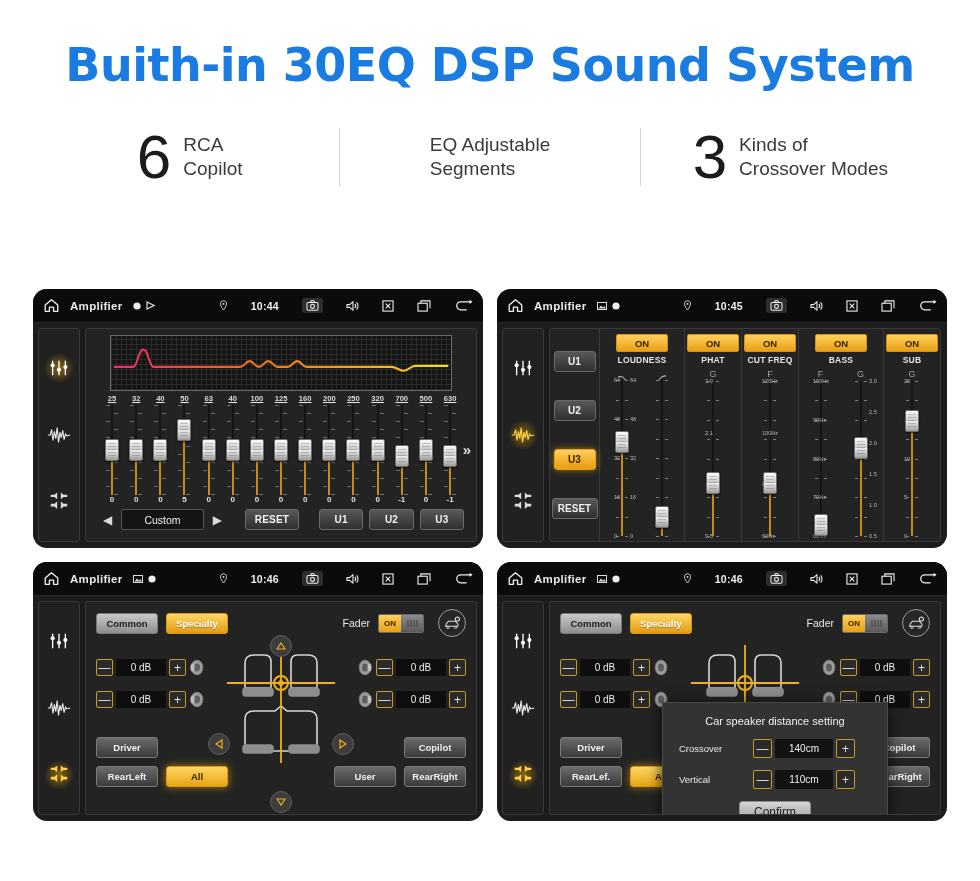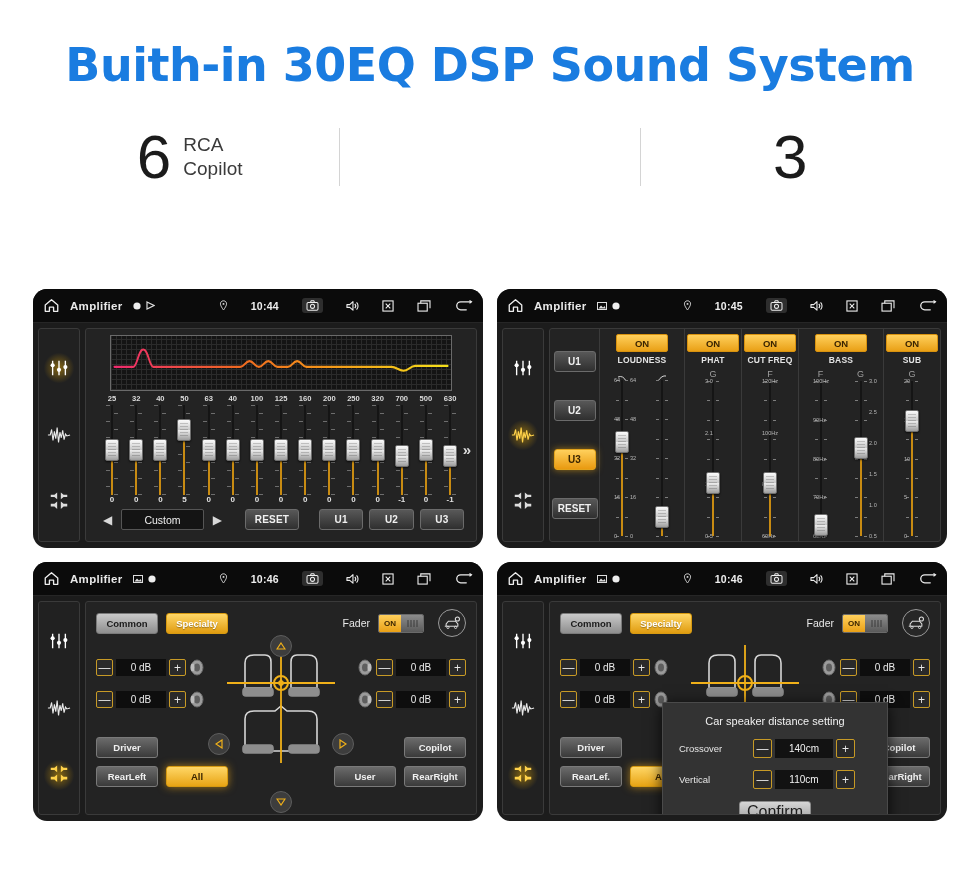--- a/index.html
+++ b/index.html
@@ -123,21 +123,21 @@
     height: 56px;
     border: 1px solid #6a6a6a;
     background:
       repeating-linear-gradient(0deg, #2b2b2b 0 1px, transparent 1px 5px),
       repeating-linear-gradient(90deg, #2b2b2b 0 1px, transparent 1px 5px),
       #141414;
     position: relative;
   }
   .eq-graph svg { position: absolute; inset: 0; width: 100%; height: 100%; }
 
-  .freq-row { display: flex; padding: 1px 14px 0 14px; }
+  .freq-row { display: flex; padding: 1px 14px 0 14px; text-decoration: underline; }
   .freq-row span { flex: 1; text-align: center; font-size: 7.6px; color: #dcdcdc; font-weight: bold; }
 
   .sliders { display: flex; padding: 2px 14px 0 14px; height: 92px; position: relative; }
   .sl { flex: 1; position: relative; display: flex; justify-content: center; }
   .sl-track {
     width: 2px; height: 100%;
     background: linear-gradient(#151515 0 50%, #c88b12 50% 100%);
     position: relative;
   }
   .sl-ticks { position: absolute; left: -5px; top: 0; width: 12px; height: 100%; }
@@ -301,43 +301,51 @@
   .dlg-lbl { width: 74px; font-size: 9.5px; color: #e6e6e6; }
   .dlg-stepper { display: flex; align-items: center; gap: 3px; }
   .dlg-val {
     width: 58px; height: 19px; background: #121212; color: #f2f2f2;
     font-size: 10px; display: flex; align-items: center; justify-content: center;
   }
   .dlg-confirm {
     margin: 0 auto; width: 72px; height: 22px; border-radius: 3px;
     border: 1px solid #8a8a8a;
     background: linear-gradient(180deg,#d6d6d6,#9c9c9c);
-    color: #1c1c1c; font-size: 16px;
+    color: #1c1c1c; font-size: 12px;
     display: flex; align-items: center; justify-content: center;
   }
 </style>
 </head>
 <body>
 
 <div class="hero-title">Buith-in 30EQ DSP Sound System</div>
 
 <div class="stats-row">
   <div class="stat">
     <div class="stat-num">6</div>
     <div class="stat-text">
       <div>RCA</div>
       <div>Copilot</div>
     </div>
   </div>
   <div class="stat-div"></div>
   <div class="stat">
+    <div class="stat-text">
+      <div>EQ Adjustable</div>
+      <div>Segments</div>
+    </div>
   </div>
   <div class="stat-div"></div>
   <div class="stat">
     <div class="stat-num">3</div>
+    <div class="stat-text">
+      <div>Kinds of</div>
+      <div>Crossover Modes</div>
+    </div>
   </div>
 </div>
 
 <div class="screens">
 
   <div class="screen">
     <div class="statusbar">
       <div class="sb-left">
         <span class="ico">
           <svg width="17" height="15" viewBox="0 0 20 18">

